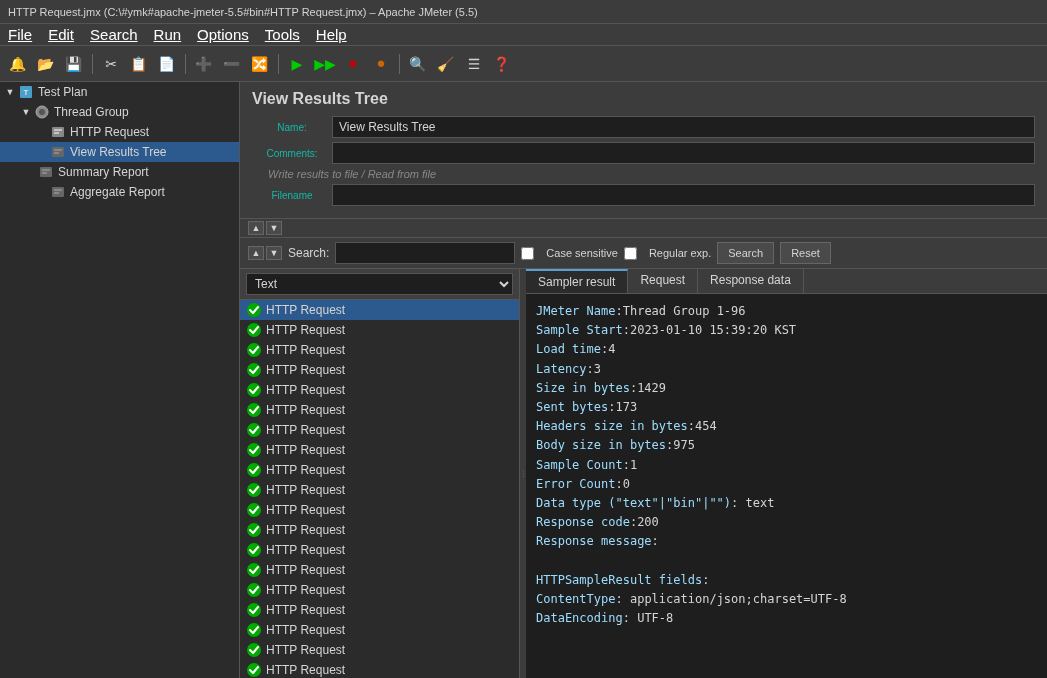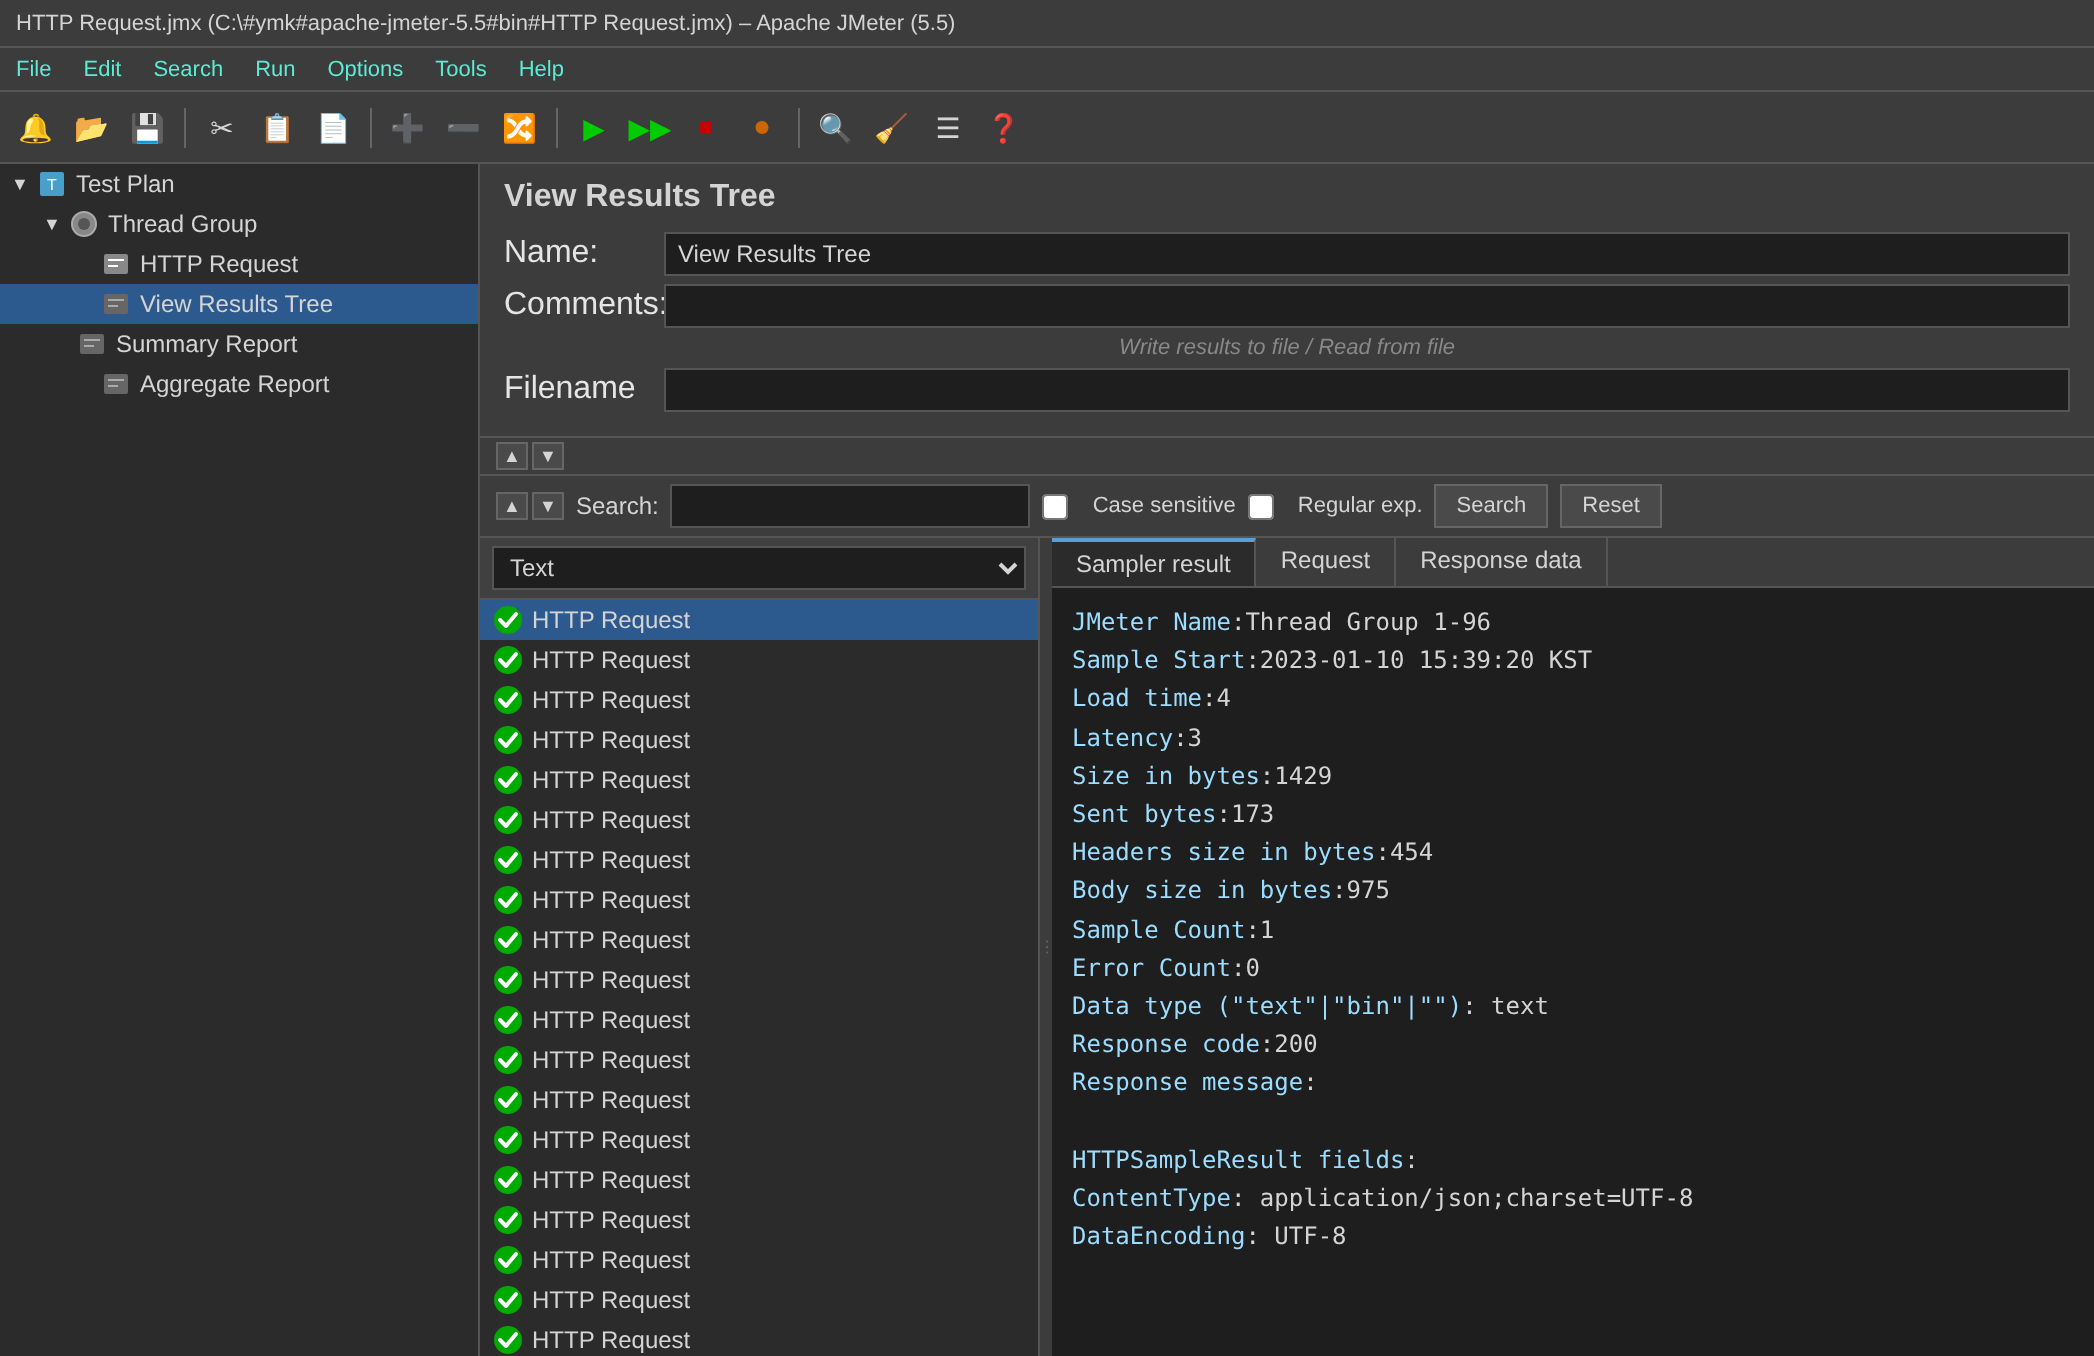--- a/index.html
+++ b/index.html
@@ -4,21 +4,21 @@
   <style>
     * { box-sizing: border-box; margin: 0; padding: 0; }
     body { font-family: 'Segoe UI', Tahoma, Geneva, Verdana, sans-serif; font-size: 12px; background: #2b2b2b; color: #d4d4d4; height: 678px; width: 1047px; overflow: hidden; }
     
     
     #title-bar { background: #3c3c3c; color: #d4d4d4; padding: 2px 8px; font-size: 12px; display: flex; align-items: center; height: 24px; border-bottom: 1px solid #555; }
     #title-bar span { font-size: 11px; }
     
     
     #menu-bar { background: #3c3c3c; display: flex; align-items: center; height: 22px; border-bottom: 1px solid #555; }
-    .menu-item { padding: 2px 8px; cursor: pointer; font-size: 11px; color: #5eead4; }
+    .menu-item { padding: 2px 8px; cursor: pointer; font-size: 15px; color: #ffffff; text-decoration: underline; }
     
     
     #toolbar { background: #3c3c3c; display: flex; align-items: center; padding: 3px 5px; height: 36px; border-bottom: 1px solid #555; gap: 2px; }
     .toolbar-btn { background: transparent; border: none; cursor: pointer; color: #d4d4d4; padding: 2px 4px; font-size: 14px; border-radius: 2px; display: flex; align-items: center; justify-content: center; width: 26px; height: 26px; }
     .toolbar-separator { width: 1px; height: 20px; background: #666; margin: 0 3px; }
     
     
     #main { display: flex; height: calc(678px - 24px - 22px - 36px); }
     
     
@@ -31,23 +31,23 @@
     .tree-icon { width: 16px; height: 16px; display: inline-flex; align-items: center; justify-content: center; margin-right: 4px; font-size: 12px; }
     .tree-label { font-size: 12px; }
     
     
     #right-panel { flex: 1; display: flex; flex-direction: column; background: #2b2b2b; overflow: hidden; }
     
     
     #panel-header { background: #3c3c3c; padding: 8px 12px; border-bottom: 1px solid #555; }
     #panel-title { font-size: 16px; font-weight: bold; color: #d4d4d4; margin-bottom: 8px; }
     .form-row { display: flex; align-items: center; margin-bottom: 4px; }
-    .form-label { width: 80px; color: #e5e5e5; font-size: 16px; flex-shrink: 0; }
+    .form-label { width: 80px; color: #14b8a6; font-size: 10px; flex-shrink: 0; text-align: center; }
     .form-input { background: #1e1e1e; border: 1px solid #555; color: #d4d4d4; padding: 2px 6px; font-size: 12px; flex: 1; height: 22px; }
-    .section-label { color: #888; font-size: 11px; margin: 4px 0; font-style: italic; text-align: center; }
+    .section-label { color: #888; font-size: 11px; margin: 4px 16px; font-style: italic; }
     .arrow-controls { display: flex; gap: 2px; }
     .arrow-btn { background: #4a4a4a; border: 1px solid #666; color: #d4d4d4; width: 16px; height: 14px; font-size: 9px; cursor: pointer; display: flex; align-items: center; justify-content: center; }
     
     
     #search-row { background: #3c3c3c; padding: 4px 8px; border-bottom: 1px solid #555; display: flex; align-items: center; gap: 6px; }
     .search-label { color: #d4d4d4; font-size: 12px; }
     .search-input { background: #1e1e1e; border: 1px solid #555; color: #d4d4d4; padding: 2px 6px; font-size: 12px; width: 180px; height: 22px; }
     .checkbox-label { display: flex; align-items: center; gap: 12px; color: #d4d4d4; font-size: 11px; cursor: pointer; }
     .search-btn { background: #4a4a4a; border: 1px solid #666; color: #d4d4d4; padding: 2px 10px; font-size: 11px; cursor: pointer; height: 22px; }
     

